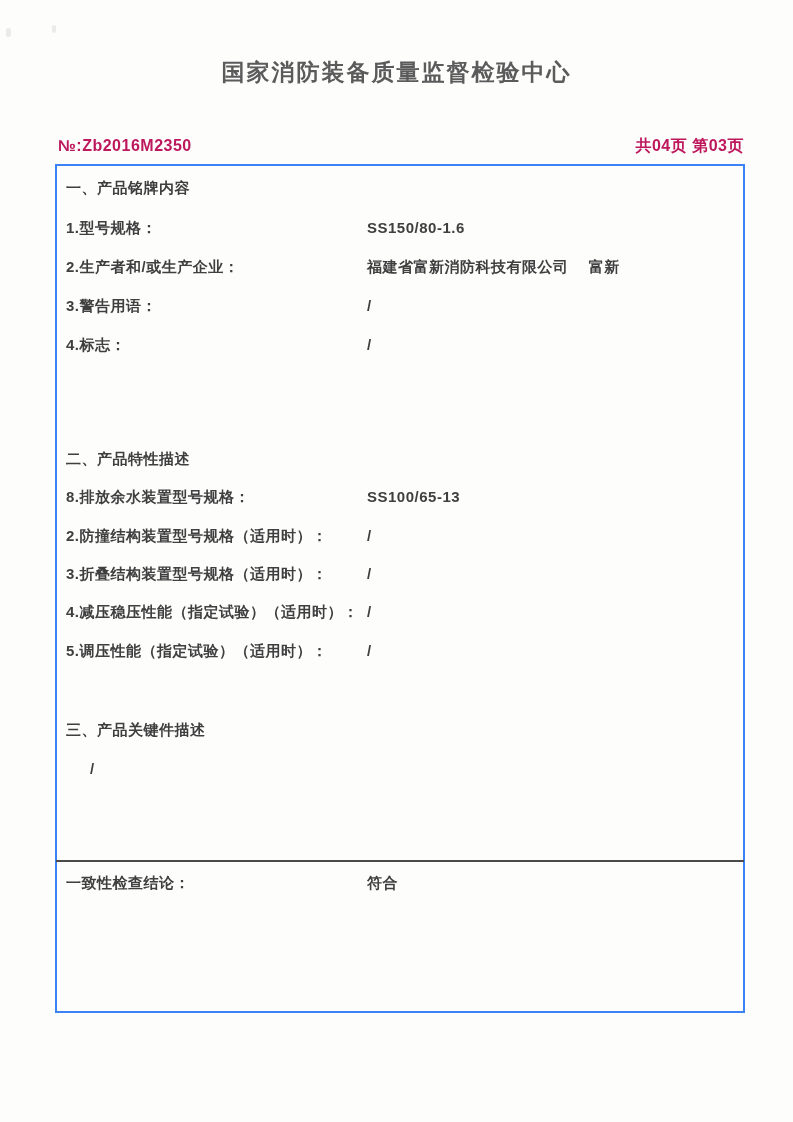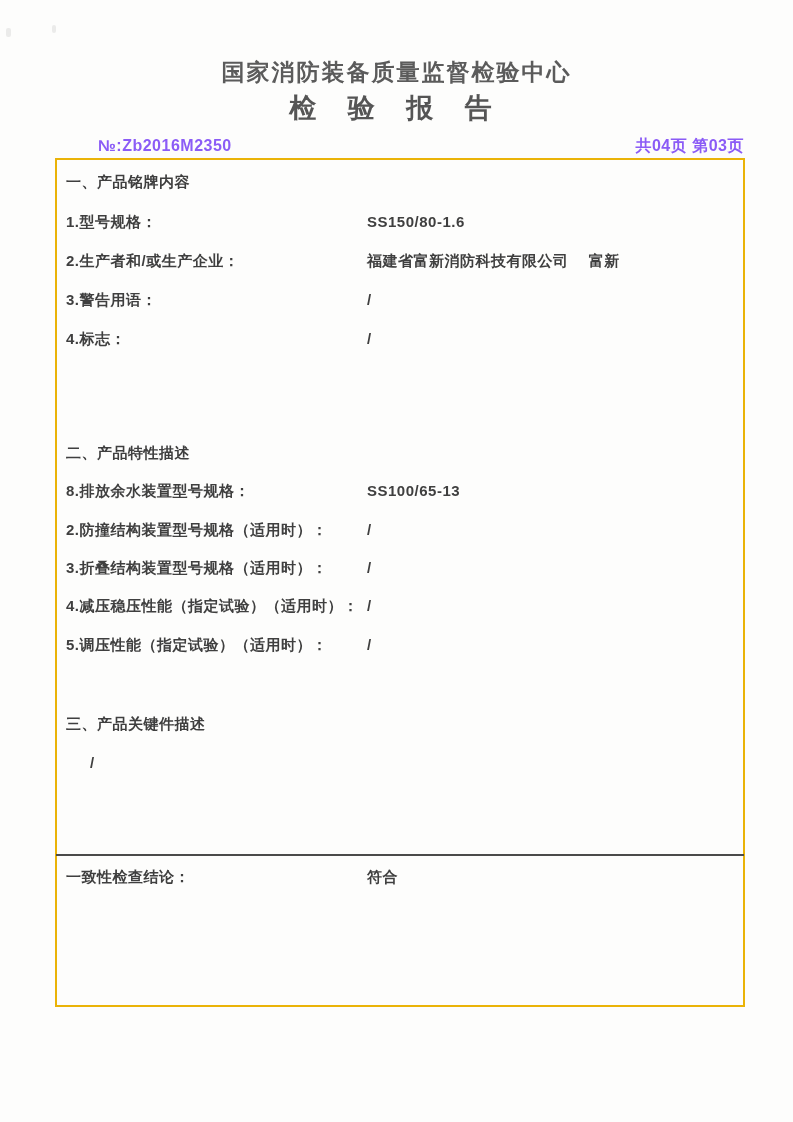--- a/index.html
+++ b/index.html
@@ -55,32 +55,31 @@
   .meta-line {
     position: absolute;
     top: 136px;
     left: 58px;
     right: 49px;
     display: flex;
     justify-content: space-between;
     align-items: baseline;
     font-size: 16px;
     font-weight: bold;
-    color: #8b5cf6;
+    color: #be185d;
     letter-spacing: 0.5px;
-    margin-left: 40px;
   }
 
   .report-table {
     position: absolute;
     left: 55px;
-    top: 158px;
+    top: 164px;
     width: 690px;
     height: 849px;
-    border: 2px solid #eab308;
+    border: 2px solid #3b82f6;
     background: transparent;
   }
 
   .row {
     position: absolute;
     left: 0;
     right: 0;
     height: 20px;
     font-size: 15px;
     font-weight: bold;
@@ -121,21 +120,20 @@
 </style>
 </head>
 <body>
 
 <div class="page">
 
   <div class="smudge s1"></div>
   <div class="smudge s2"></div>
 
   <div class="org-title">国家消防装备质量监督检验中心</div>
-  <div class="report-title">检 验 报 告</div>
 
   <div class="meta-line">
     <div>
       <span>№:</span><span>Zb2016M2350</span>
     </div>
     <div>共04页 第03页</div>
   </div>
 
   <div class="report-table">
 

